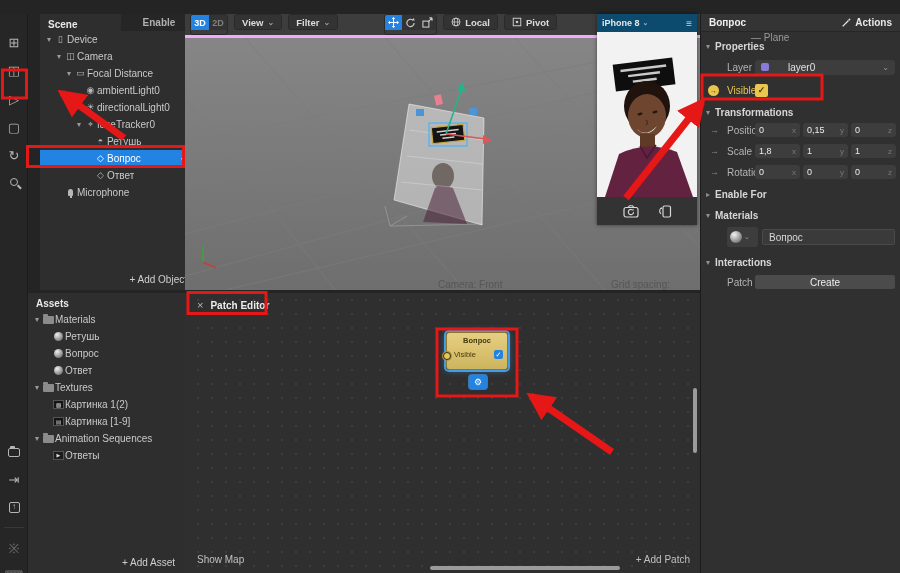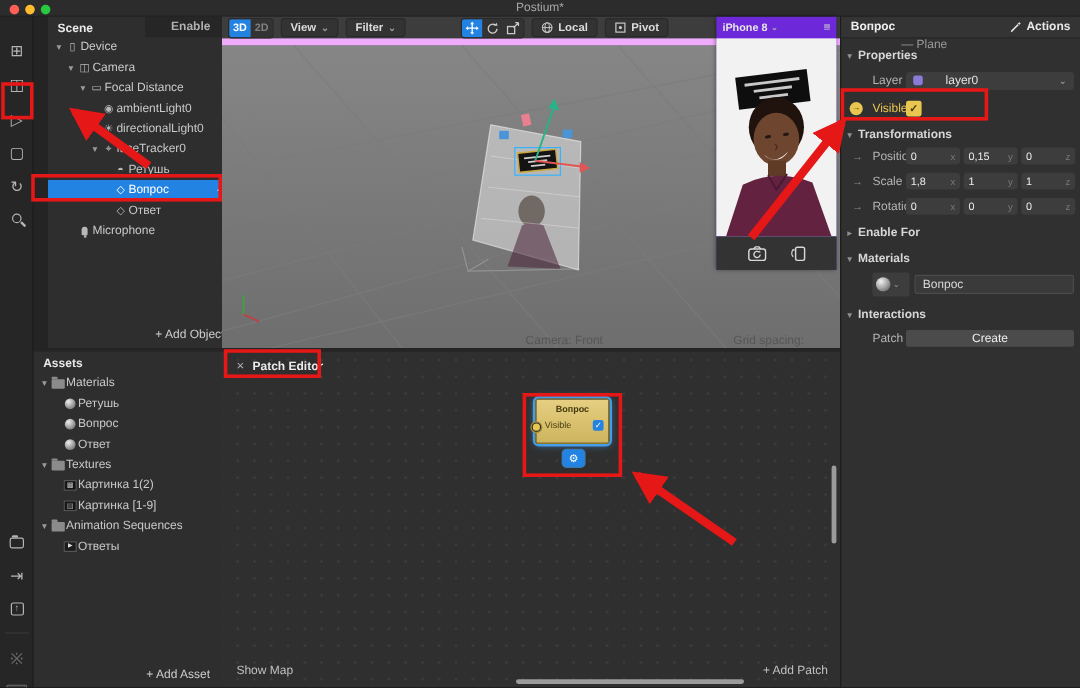--- a/index.html
+++ b/index.html
@@ -62,37 +62,37 @@
   .ic-mic{width:5px;height:7px;background:#b8b8b8;border-radius:2.5px 2.5px 1px 1px;position:relative;}
   .ic-mic:after{content:"";position:absolute;left:1.5px;top:7px;width:2px;height:2px;background:#b8b8b8;}
   .ic-anim{width:11px;height:9px;background:#1b1b1b;border:1px solid #555;display:flex;
          align-items:center;justify-content:center;color:#ddd;font-size:5px;}
   .ic-tex{width:11px;height:9px;background:#151515;border:1px solid #555;color:#bbb;font-size:6px;
          display:flex;align-items:center;justify-content:center;}
 
   
   .center{position:absolute;left:185px;top:14px;width:515px;height:276px;background:#3d3d3d;}
   .vtoolbar{position:absolute;left:0;top:0;width:100%;height:24px;background:#3d3d3d;
-        border-bottom:6px solid #f0abfc;display:flex;align-items:center;gap:6px;padding-left:5px;}
+        border-bottom:3px solid #f0abfc;display:flex;gap:6px;padding-left:5px;}
   .seg{display:flex;border-radius:3px;overflow:hidden;border:1px solid #2a2a2a;}
   .seg>div{width:18px;height:15px;font-size:9px;font-weight:bold;display:flex;align-items:center;
         justify-content:center;background:#333;color:#808080;}
   .seg>div.on{background:var(--blue);color:#fff;}
   .tbtn{height:16px;background:#333;border:1px solid #2a2a2a;border-radius:3px;display:flex;
         align-items:center;gap:4px;padding:0 7px;font-size:9.5px;font-weight:bold;color:#dcdcdc;}
   .tbtn .chev{font-size:8px;color:#9a9a9a;}
   .tgroup{display:flex;border-radius:3px;overflow:hidden;border:1px solid #2a2a2a;margin-left:40px;}
   .tgroup>div{width:17px;height:15px;display:flex;align-items:center;justify-content:center;background:#333;}
   .tgroup>div.on{background:var(--blue);}
   .viewport{position:absolute;left:0;top:24px;width:515px;height:252px;
         background:linear-gradient(#868686,#6e6e6e);overflow:hidden;}
   .vp-label{position:absolute;font-size:10px;color:#565656;}
 
   
-  .sim{position:absolute;right:3px;top:0;width:100px;height:211px;background:#6d28d9;
+  .sim{position:absolute;right:3px;top:0;width:100px;height:211px;background:#0c4a6e;
        box-shadow:0 0 4px rgba(0,0,0,.5);margin-left:36px;}
   .sim-hdr{height:18px;display:flex;align-items:center;font-size:9px;font-weight:bold;color:#e6e6e6;
        padding:0 5px;gap:3px;}
   .sim-hdr .chev{font-size:7px;color:#aaa;}
   .sim-hdr .burger{margin-left:auto;color:#cfcfcf;font-size:10px;}
   .sim-screen{position:absolute;left:0;top:18px;width:100px;height:165px;background:#f2f2f2;overflow:hidden;}
   .sim-bar{position:absolute;left:0;bottom:0;width:100%;height:28px;background:#333;display:flex;
        align-items:center;justify-content:center;gap:18px;}
 
   
@@ -156,26 +156,20 @@
        display:flex;align-items:center;justify-content:center;color:#eee;}
 
   
   .ann{position:absolute;left:0;top:0;width:900px;height:573px;pointer-events:none;z-index:50;}
 </style>
 </head>
 <body>
 
 <div class="app">
 
-  <div class="titlebar">
-    <span class="tl r"></span>
-    <span class="tl y"></span>
-    <span class="tl g"></span>
-    <div class="title">Postium*</div>
-  </div>
 
   <div class="rail">
     <div class="rail-ic" style="top:19px">
         <span>⊞</span>
       </div>
     <div class="rail-ic" style="top:47px">
         <span>◫</span>
       </div>
     <div class="rail-ic" style="top:76px">
         <span>▷</span>

